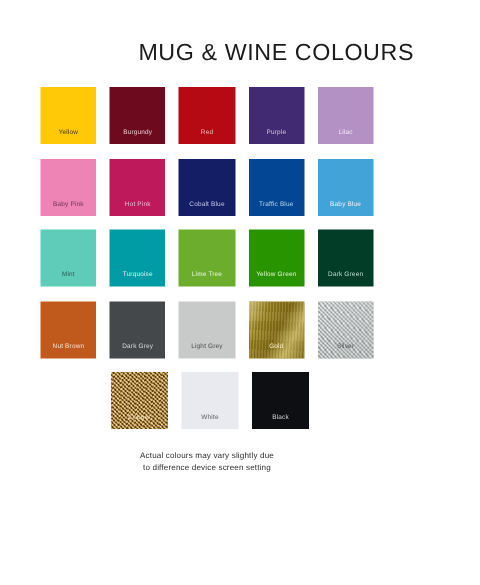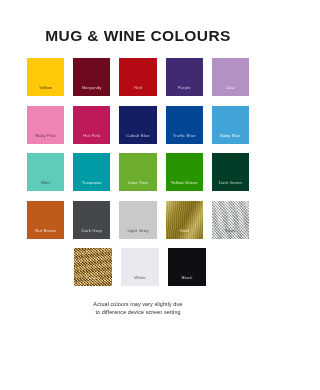--- a/index.html
+++ b/index.html
@@ -18,25 +18,25 @@
 
   .page {
     position: relative;
     width: 276px;
     height: 390px;
     background: #ffffff;
     box-sizing: border-box;
   }
 
   .page-title {
-    text-align: center;
+    text-align: right;
     font-size: 15.5px;
     letter-spacing: 0.4px;
     color: #1c1c1c;
-    font-weight: 700;
+    font-weight: 400;
     margin: 0;
     padding-top: 27px;
     padding-bottom: 0;
     line-height: 1.1;
   }
 
   .swatch-grid {
     margin: 0;
     padding: 0;
     position: absolute;

